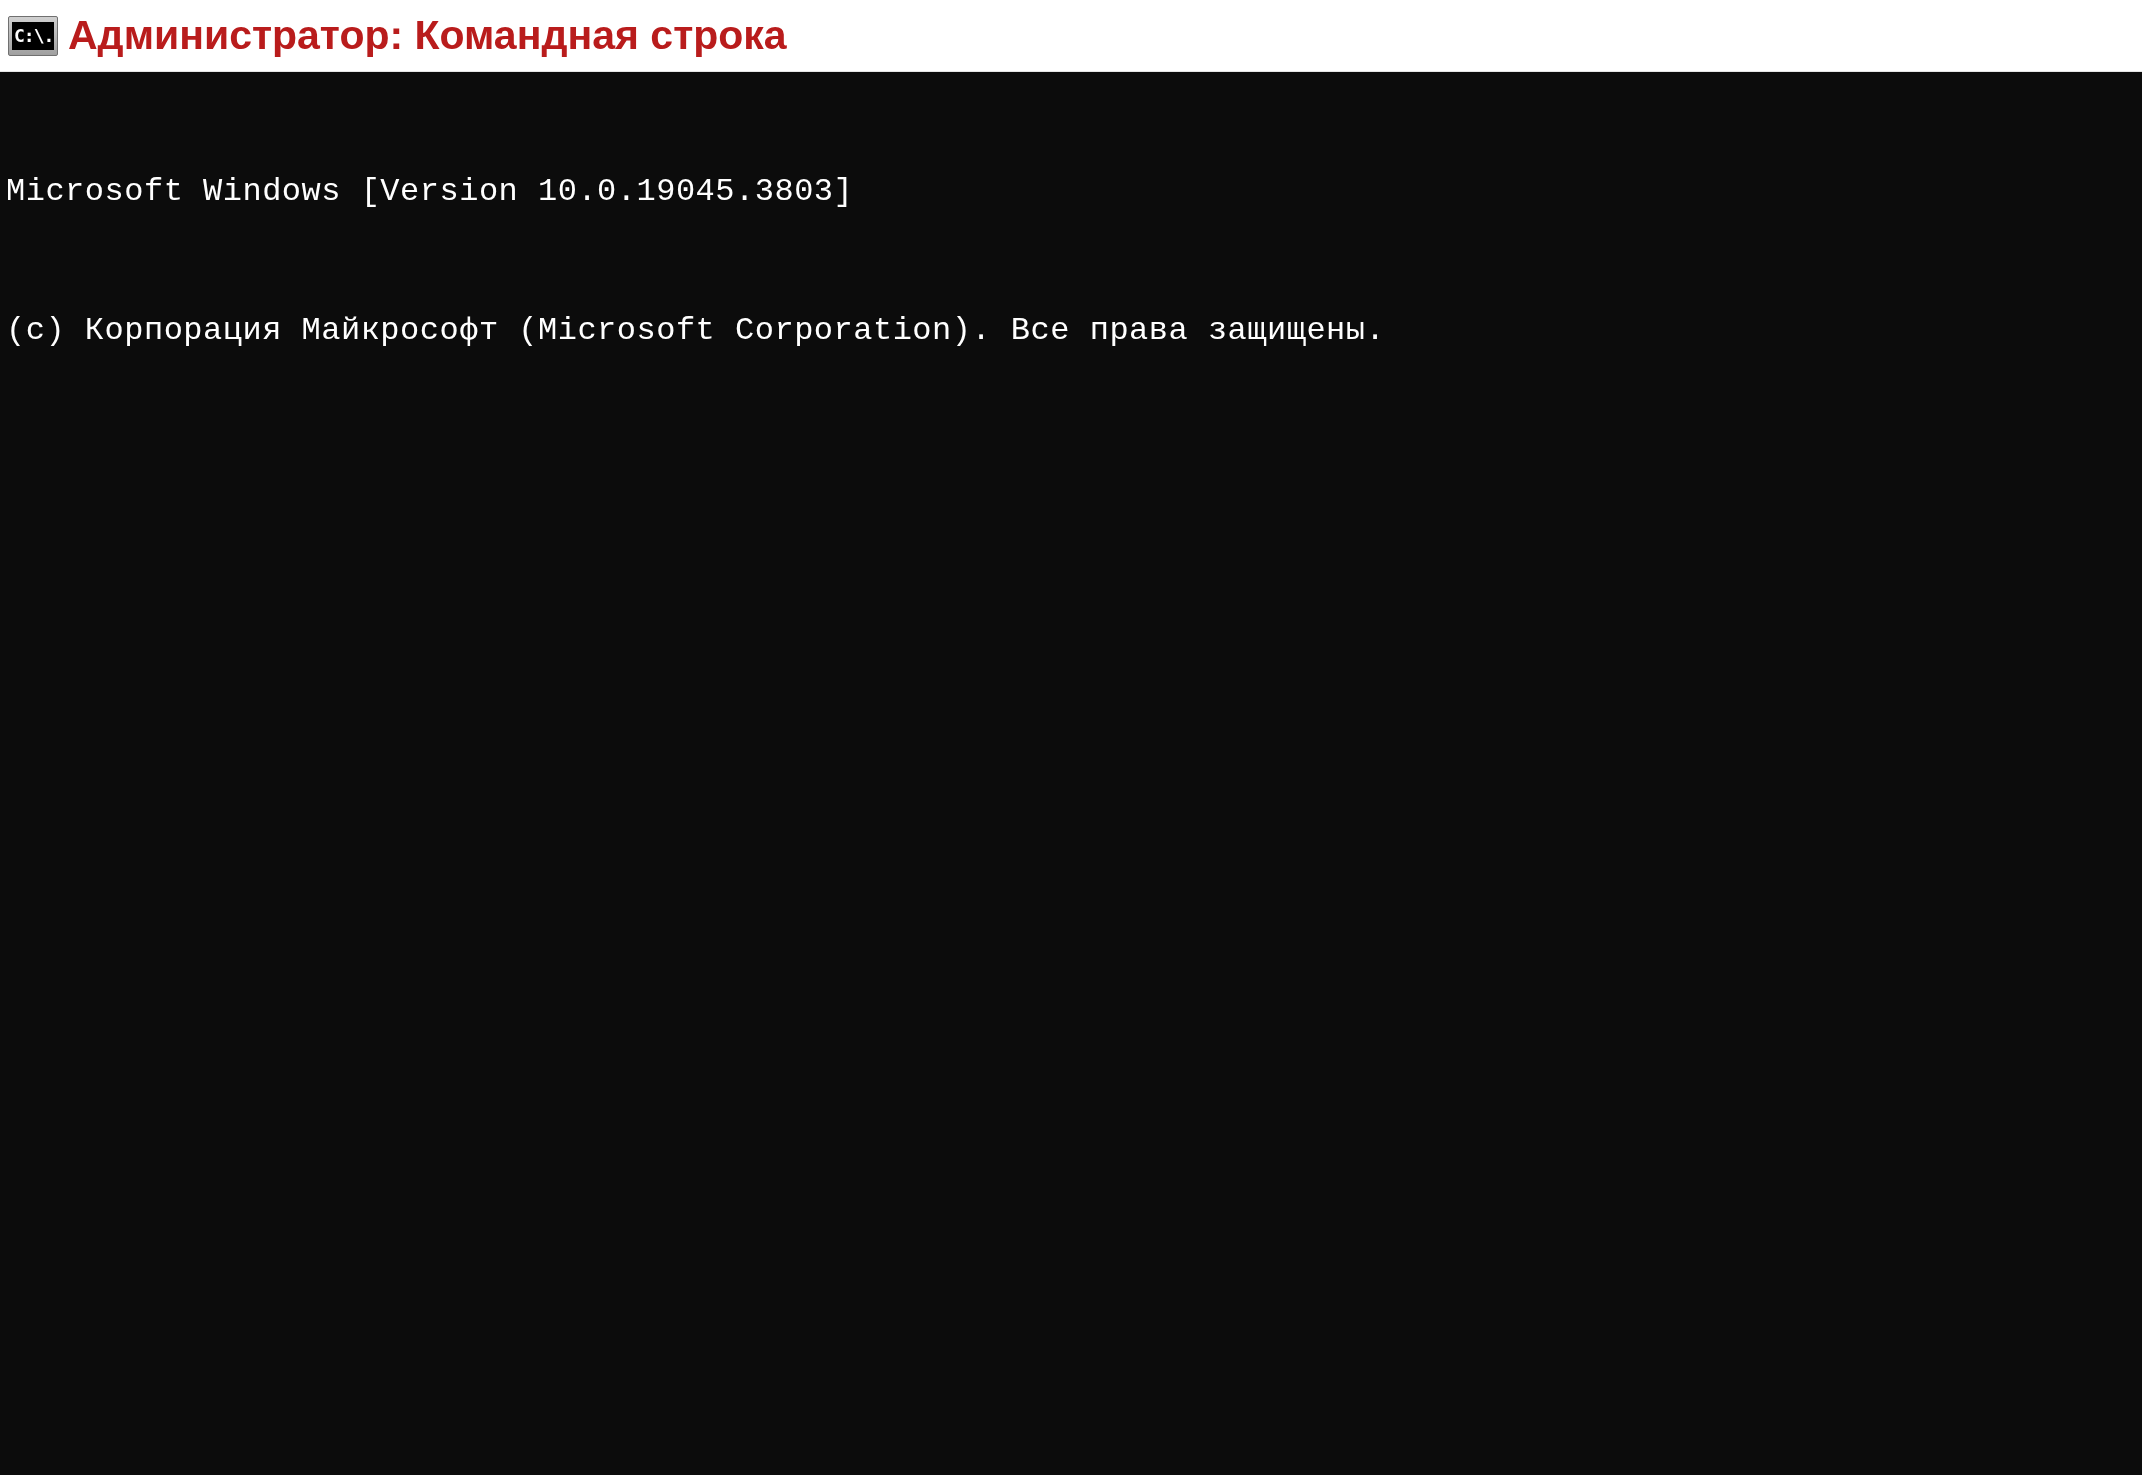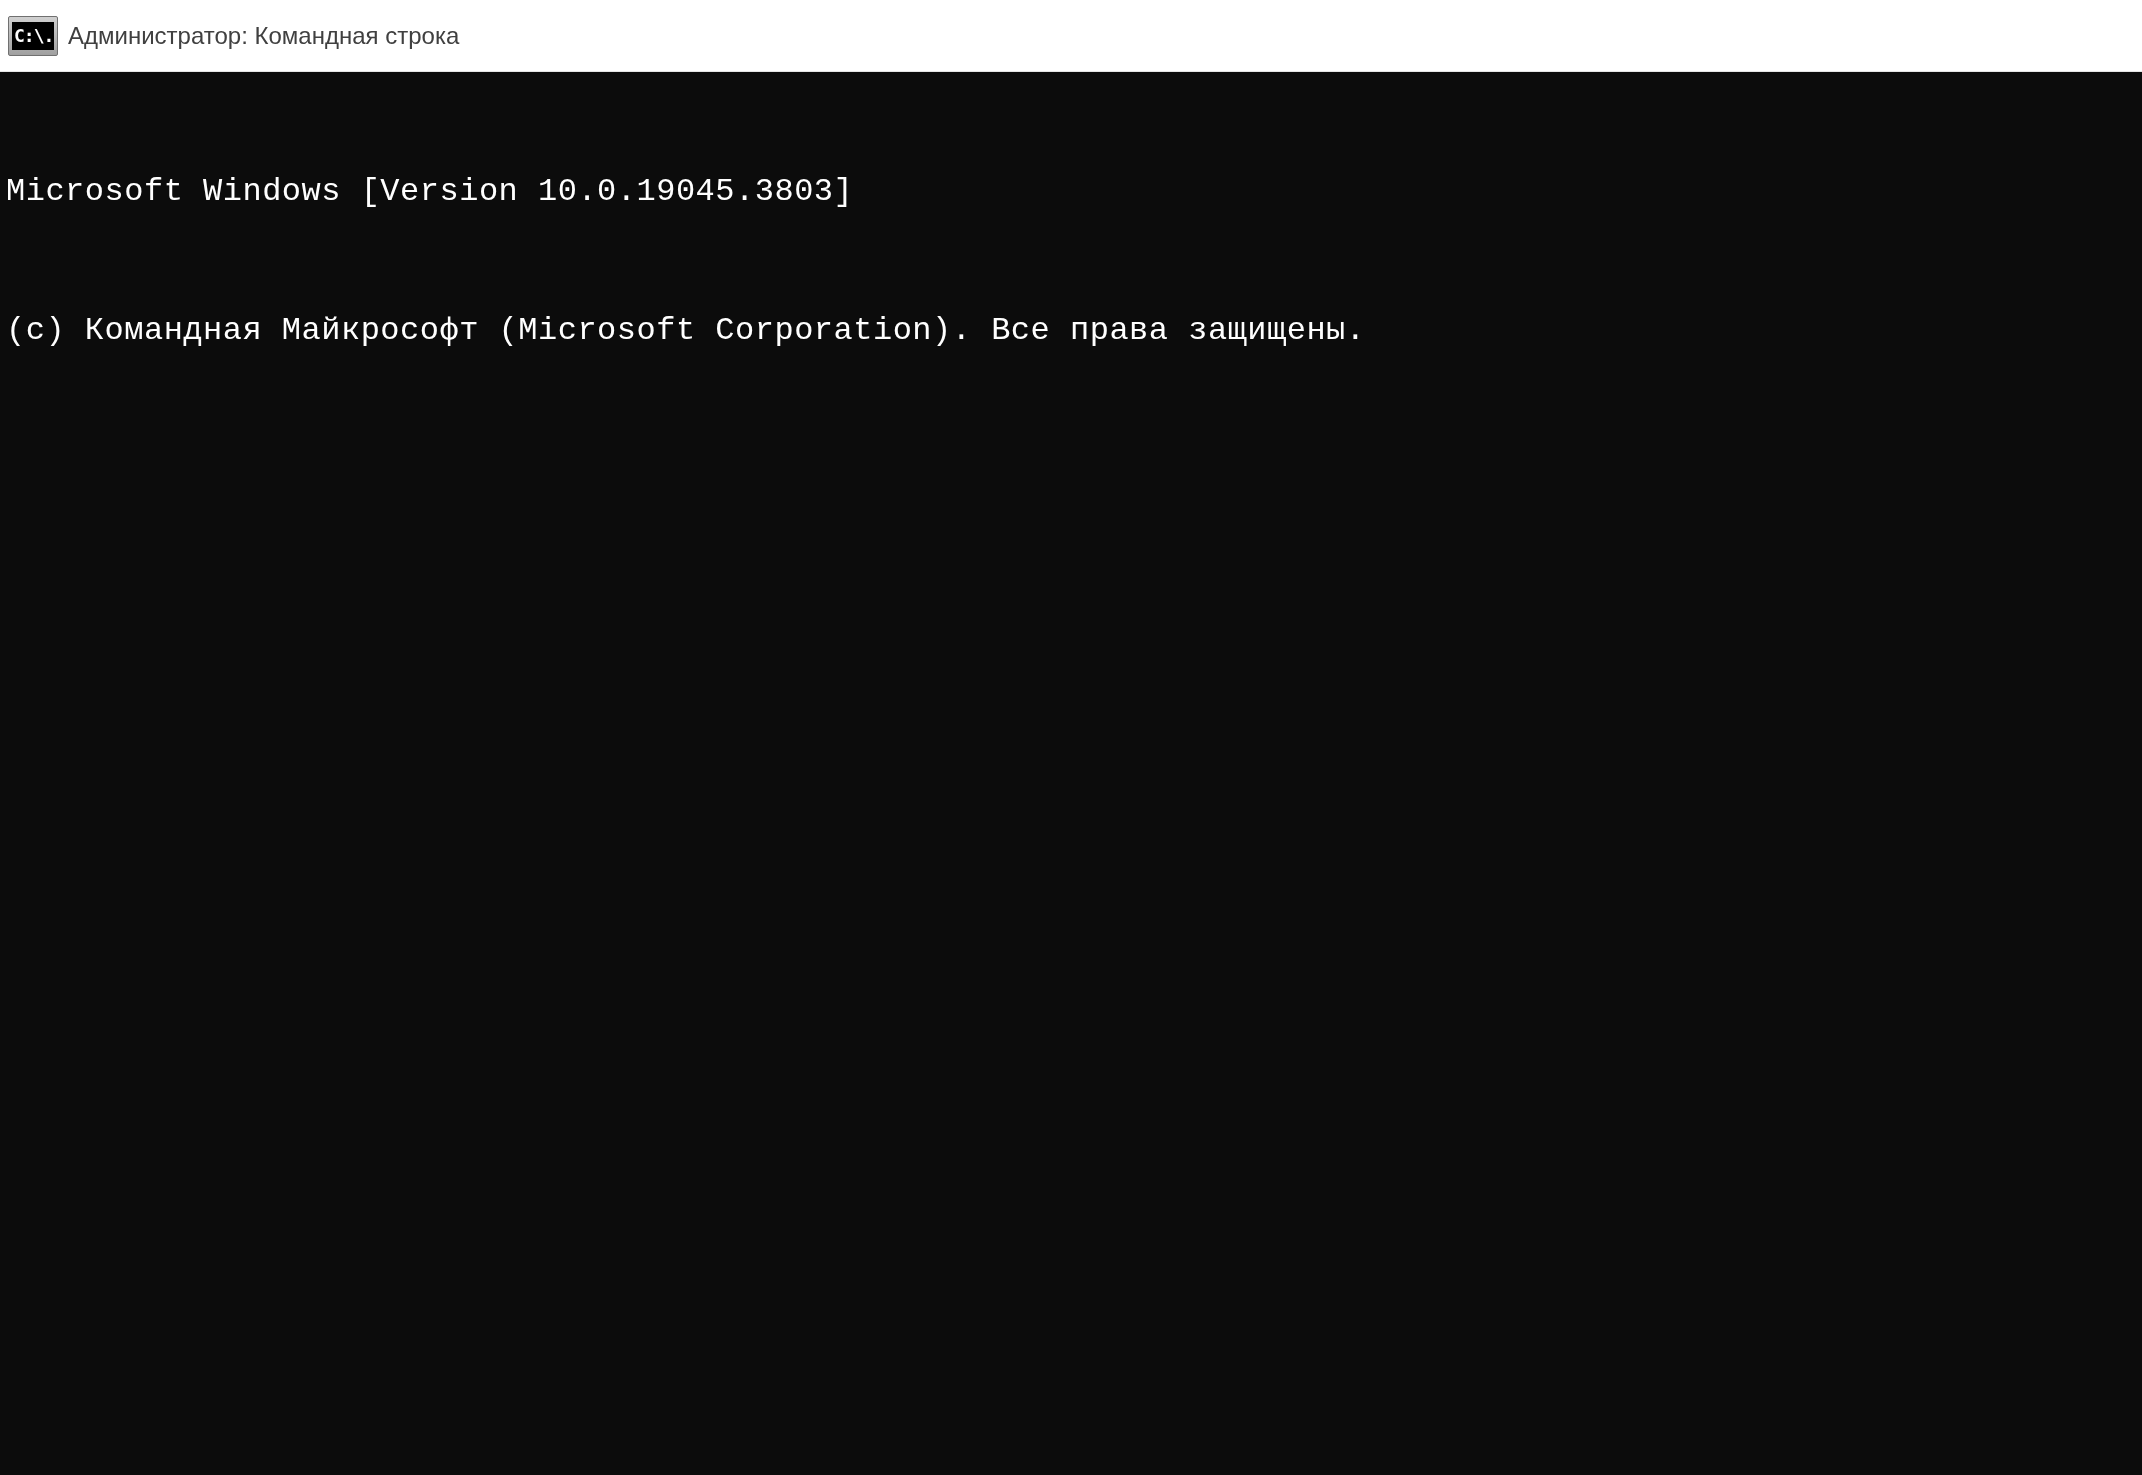--- a/index.html
+++ b/index.html
@@ -56,23 +56,23 @@
       font-family: Consolas, monospace;
       font-size: 18px;
       font-weight: bold;
       display: flex;
       align-items: center;
       justify-content: flex-start;
       padding-left: 2px;
       letter-spacing: -1px;
     }
     .titlebar-text {
-      font-size: 24px;
-      color: #404040;
-      font-weight: 400;
+      font-size: 41px;
+      color: #b91c1c;
+      font-weight: 700;
     }
     .terminal {
       flex: 1;
       background: #0c0c0c;
       color: #ffffff;
       font-family: Consolas, "Courier New", monospace;
       font-size: 32px;
       line-height: 1.45;
       padding: 4px 6px;
       white-space: pre;
@@ -92,17 +92,17 @@
   <div class="titlebar">
     <div class="titlebar-icon">
       <div class="cmd-icon-bg">
         <div class="cmd-icon-inner">C:\.</div>
       </div>
     </div>
     <div class="titlebar-text">Администратор: Командная строка</div>
   </div>
   <div class="terminal">
     <span class="terminal-line">Microsoft Windows [Version 10.0.19045.3803]</span>
-    <span class="terminal-line">(c) Командная Майкрософт (Microsoft Corporation). Все права защищены.</span>
+    <span class="terminal-line">(c) Корпорация Майкрософт (Microsoft Corporation). Все права защищены.</span>
     <span class="terminal-line"></span>
     <span class="prompt-line"></span>
   </div>
 </div>
 
 </body></html>

